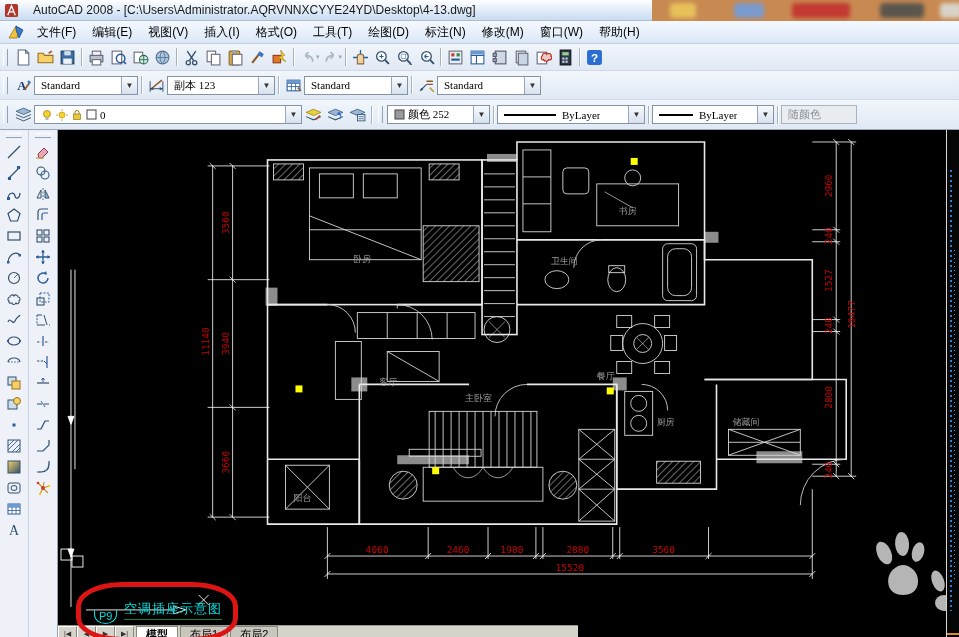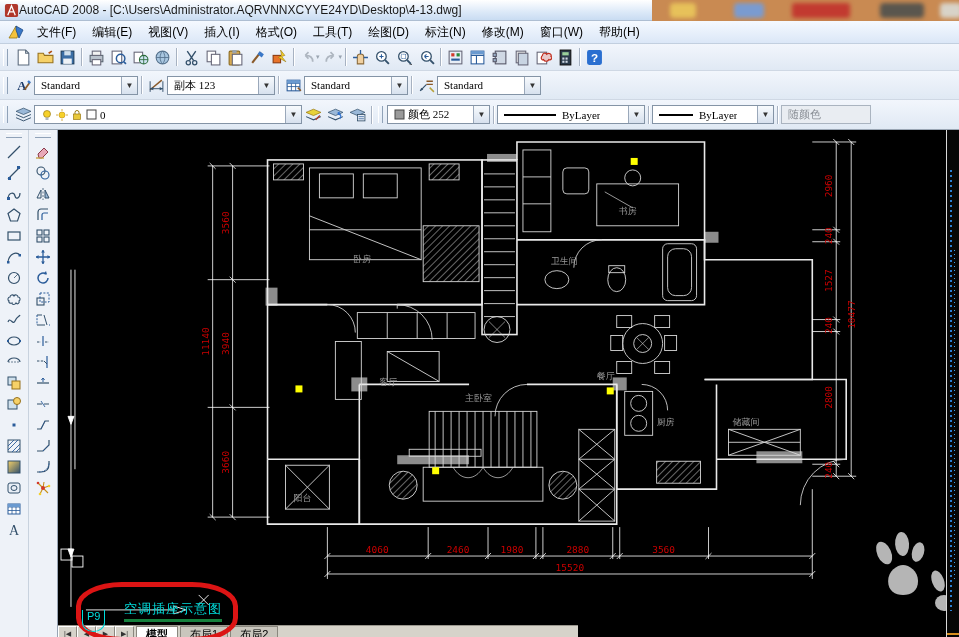--- a/index.html
+++ b/index.html
@@ -1,19 +1,19 @@
 <!DOCTYPE html>
 <html><head>
 <meta charset="utf-8">
 <style>
   html,body{margin:0;padding:0;background:#000;width:959px;height:637px;overflow:hidden;
     font-family:"Liberation Sans",sans-serif;-webkit-font-smoothing:antialiased;}
   
   .titlebar{height:21px;display:flex;}
-  .tb-left{width:648px;background:linear-gradient(#ffffff,#dce9f8 60%,#c9dcf2);display:flex;align-items:center;gap:0;padding-left:4px;border-bottom:1px solid #aebed2;}
+  .tb-left{width:648px;background:linear-gradient(#ffffff,#dce9f8 60%,#c9dcf2);display:flex;align-items:center;gap:14px;padding-left:4px;border-bottom:1px solid #aebed2;}
   .tb-left .title-text{font-size:12px;color:#1a1a1a;white-space:nowrap;}
   .tb-right{flex:1;background:#c98a52;position:relative;overflow:hidden;}
   .blob{position:absolute;top:3px;height:15px;border-radius:4px;filter:blur(2px);}
   
   .menubar{height:22px;background:linear-gradient(#f5f9ff,#dbe7f7);display:flex;align-items:center;padding-left:3px;border-bottom:1px solid #c2cfdf;}
   .menubar .appicon{width:18px;height:16px;margin:0 4px;}
   .menu-item{font-size:12px;padding:2px 8px;color:#000;cursor:default;}
   
   .toolbar{background:linear-gradient(#f2f6fc,#e0e9f4);display:flex;align-items:center;}
   .row1{height:26px;border-bottom:1px solid #cfd8e4;}
@@ -36,22 +36,22 @@
   .sidebar{width:57px;background:#eef2f8;display:flex;border-right:1px solid #97a4b4;}
   .scol{width:28px;display:flex;flex-direction:column;align-items:center;padding-top:3px;}
   .scol + .scol{border-left:1px solid #c8d2de;}
   .hgrip{width:16px;height:3px;margin-bottom:3px;border-top:1px solid #fff;border-bottom:1px solid #90a2b8;}
   .sbtn{width:25px;height:21px;display:flex;align-items:center;justify-content:center;flex:none;}
   .sbtn svg{width:16px;height:16px;}
   .canvas{position:relative;flex:1;background:#000;overflow:hidden;}
   .plan{position:absolute;inset:0;}
   
   .ann-ellipse{position:absolute;left:18px;top:452px;width:152px;height:50px;border:5px solid #dc1414;border-radius:46px/24px;z-index:6;}
-  .ann-text{position:absolute;left:66px;top:470px;color:#00dcdc;font-size:13px;letter-spacing:1px;z-index:7;border-bottom:3px solid #15803d;padding-bottom:1px;white-space:nowrap;}
-  .ann-marker{position:absolute;left:24px;top:480px;color:#00dcdc;font-size:11px;z-index:7;border:1px solid #00dcdc;border-radius:0 0 12px 12px/0 0 10px 10px;border-top:none;padding:0 4px 9px 4px;}
+  .ann-text{position:absolute;left:66px;top:470px;color:#00dcdc;font-size:13px;letter-spacing:1px;z-index:7;border-bottom:1px solid #15803d;padding-bottom:1px;white-space:nowrap;}
+  .ann-marker{position:absolute;left:36px;top:480px;color:#00dcdc;font-size:11px;z-index:7;border:1px solid #00dcdc;border-radius:0 0 12px 12px/0 0 10px 10px;border-top:none;padding:0 4px 1px 4px;}
   
   .tabbar{position:absolute;left:0;bottom:0;height:15px;width:520px;background:#d6d3ca;display:flex;align-items:stretch;z-index:5;border-top:1px solid #9a978e;}
   .tabnav{width:17px;display:flex;align-items:center;justify-content:center;font-size:7px;color:#333;background:#d6d3ca;border:1px solid #fff;border-right-color:#8a877e;border-bottom:none;}
   .tab{font-size:11px;padding:0 9px;display:flex;align-items:center;color:#000;background:#c9c6bd;border:1px solid #8a877e;border-bottom:none;margin-left:2px;}
   .tab.active{background:#ffffff;font-weight:bold;}
   .right-strip{width:12px;background:#060606;border-left:1px solid #d8d8d8;position:relative;}
   .right-strip .speck{position:absolute;left:3px;top:40px;bottom:30px;width:2px;
     background:repeating-linear-gradient(180deg,#2a7fd4 0 2px,transparent 2px 5px);}
   .right-strip .speck2{position:absolute;left:7px;top:120px;bottom:60px;width:1px;
     background:repeating-linear-gradient(180deg,#3fa0e8 0 1px,transparent 1px 4px);}
@@ -394,21 +394,21 @@
     <span class="cval">ByLayer</span>
     <span class="arrow">▼</span>
   </div>
   <div class="sep"></div>
   <div class="combo" style="width:122px">
     <span class="lw-dash"></span>
     <span class="cval">ByLayer</span>
     <span class="arrow">▼</span>
   </div>
   <div class="sep"></div>
-  <div class="combo disabled" style="width:90px">
+  <div class="combo disabled" style="width:76px">
     <span class="cval">随颜色</span>
   </div>
 </div>
 
 <div class="workspace">
 
   <div class="sidebar">
     <div class="scol">
       <div class="hgrip"></div>
       <div class="sbtn">

